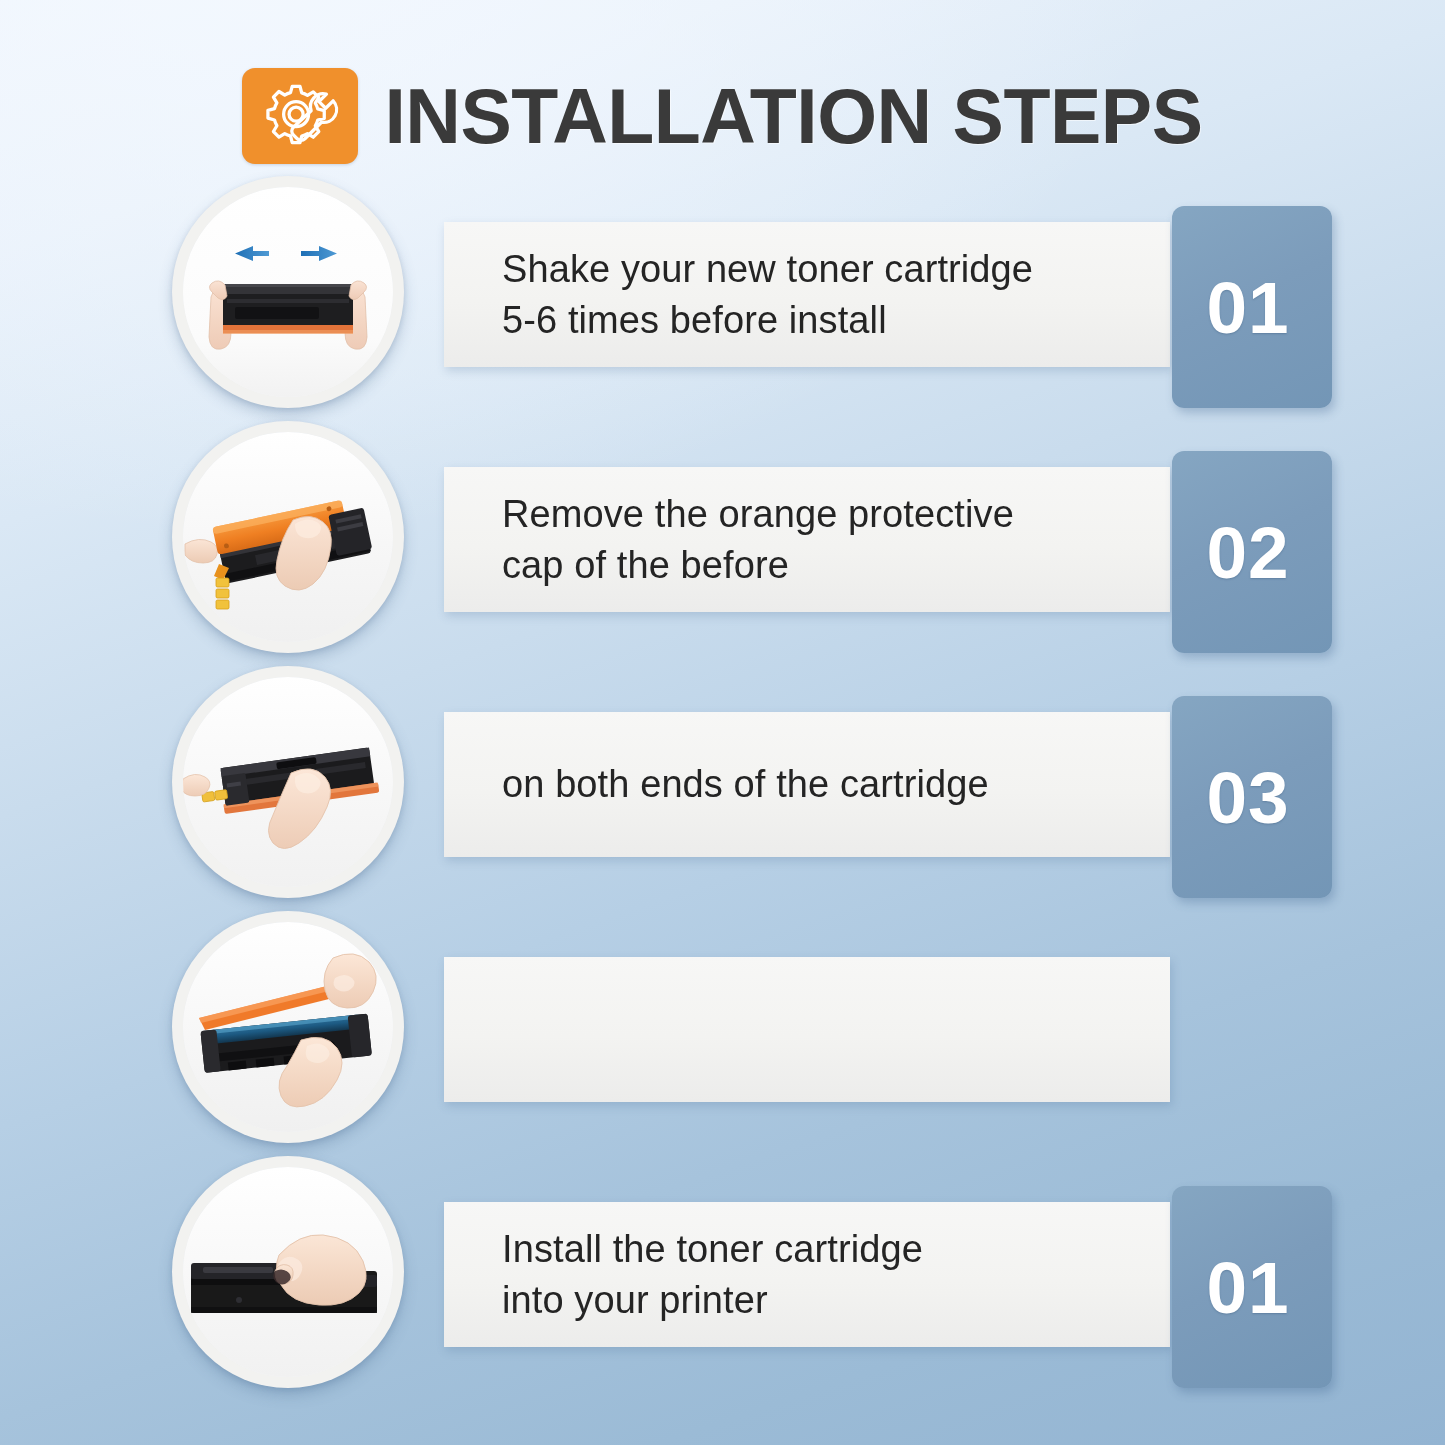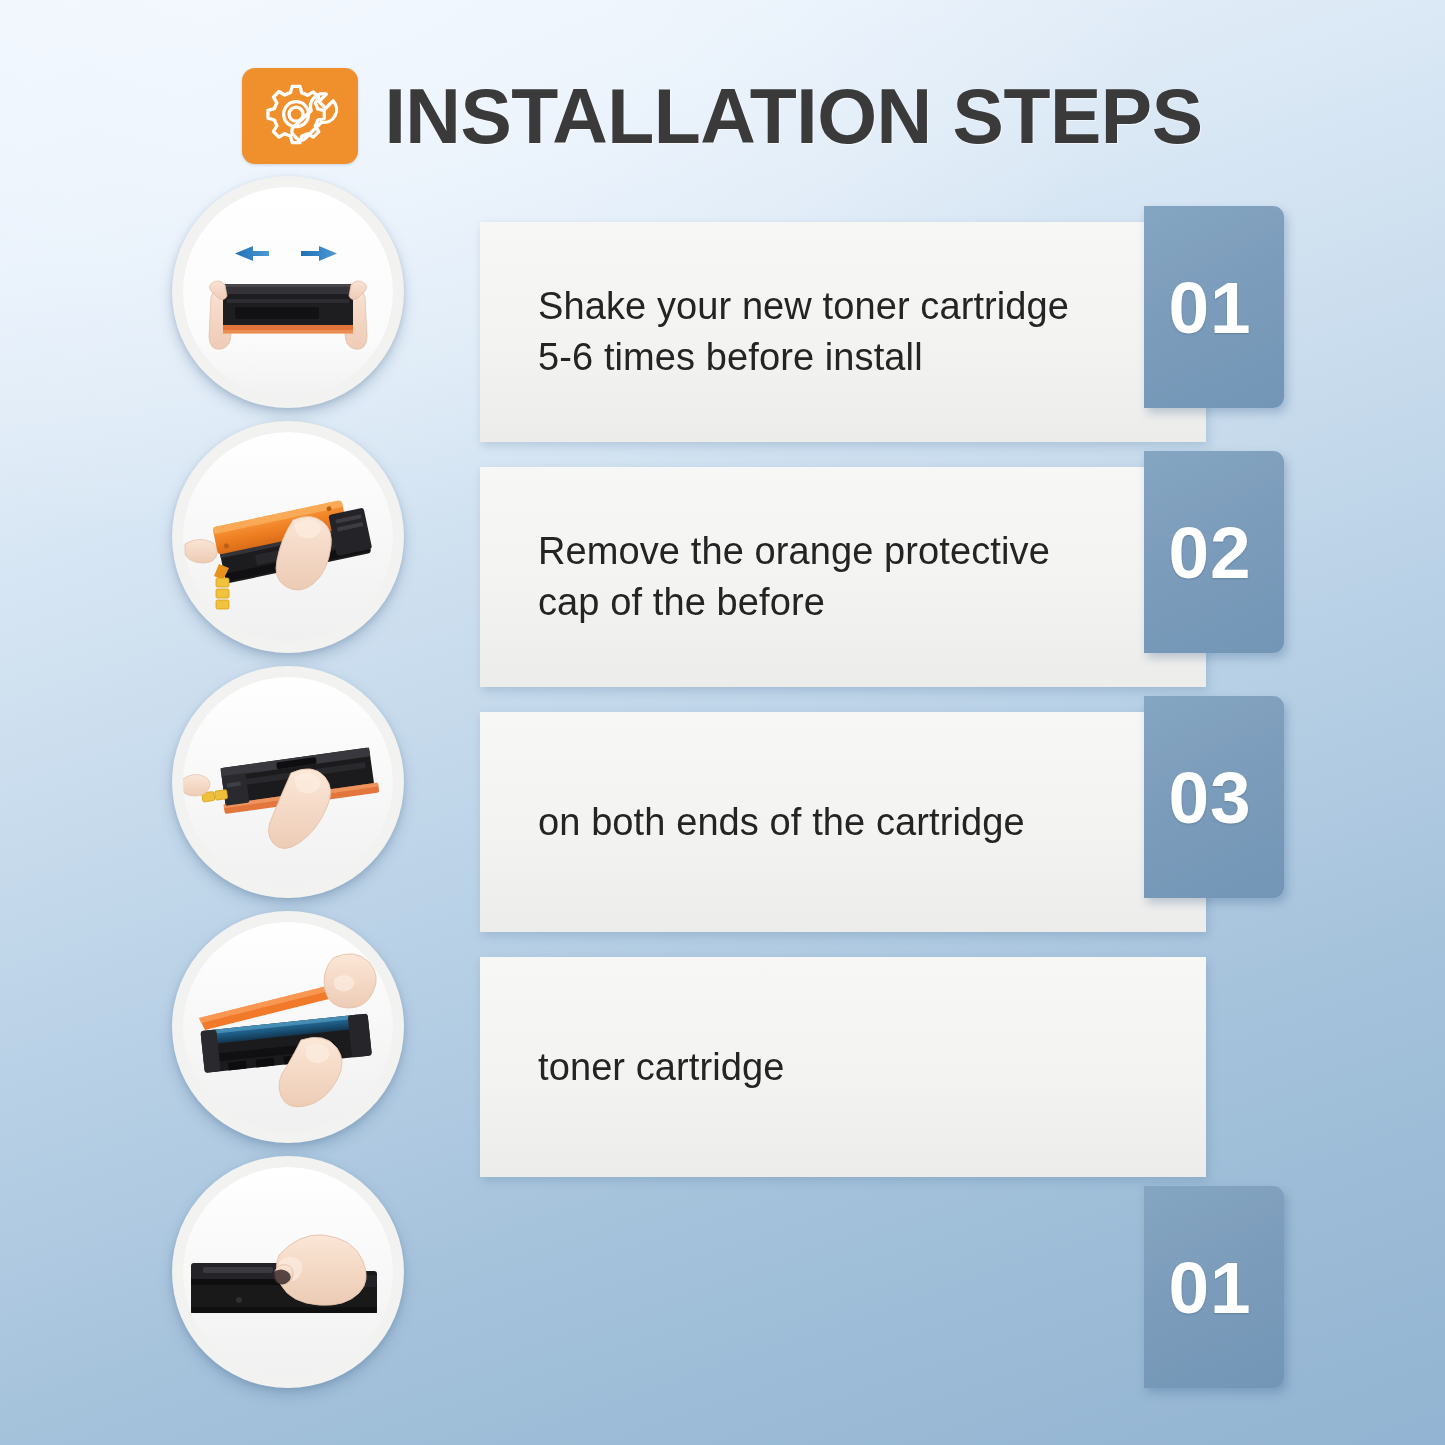--- a/index.html
+++ b/index.html
@@ -112,53 +112,53 @@
     width: 100%;
     height: 100%;
   }
 
   
   .card {
     position: absolute;
     left: 444px;
     top: 52px;
     width: 726px;
-    height: 220px;
+    height: 145px;
     background: linear-gradient(180deg, #f7f7f6 0%, #f3f3f1 55%, #ececeb 100%);
     box-shadow: 2px 4px 9px rgba(70,105,145,0.22);
     display: flex;
     align-items: center;
     box-sizing: border-box;
     padding-left: 58px;
     padding-right: 16px;
-    margin-left: 36px;
   }
   .card-text {
     font-size: 38px;
     line-height: 1.34;
     color: #242424;
     letter-spacing: 0.1px;
     font-weight: 400;
   }
   .card-text .l2 { display: block; }
 
   
   .badge {
     position: absolute;
-    left: 1144px;
+    left: 1172px;
     top: 36px;
-    width: 140px;
+    width: 160px;
     height: 202px;
     background: linear-gradient(155deg, #85a6c2 0%, #7c9cbb 45%, #7396b6 100%);
     border-top-right-radius: 11px;
     border-bottom-right-radius: 11px;
     box-shadow: 3px 5px 10px rgba(60,95,140,0.30);
     display: flex;
     align-items: center;
     justify-content: center;
+    border-radius: 12px;
   }
   .badge-num {
     font-size: 73px;
     font-weight: bold;
     color: #ffffff;
     letter-spacing: 1px;
     text-shadow: 0 1px 2px rgba(50,80,115,0.35);
     transform: translateX(-4px);
   }
 </style>
@@ -416,21 +416,20 @@
 
             <g fill="url(#skin4)" stroke="#e4c3ab" stroke-width="0.9">
               <path d="M118 118 q24-8 36 8 q10 14 0 32 q-12 22-32 26 q-18 4-24-10 q-6-15 6-30 q8-14 14-26 Z"></path>
               <path d="M124 124 q12-6 20 2 q5 6 0 11 q-6 6-15 3 q-9-3-5-16 Z" fill="#fdf0e6" opacity="0.55" stroke="none"></path>
             </g>
           </svg>
         </div>
       </div>
       <div class="card">
         <div class="card-text">
-          <span class="l2">toner cartridge</span>
         </div>
       </div>
     </div>
 
     <div class="step-row">
       <div class="circle-wrap">
         <div class="circle-frame"></div>
         <div class="circle-inner">
           <svg viewBox="0 0 210 210" aria-hidden="true">
             <defs>
@@ -459,19 +458,25 @@
             <g fill="url(#skin5)" stroke="#e3c2aa" stroke-width="0.9">
               <path d="M96 88 q20-22 44-20 q30 3 40 26 q8 20-4 32 q-14 14-40 12 q-28-2-38-20 q-8-16-2-30 Z"></path>
               <path d="M96 96 q8-10 18-4 q8 5 4 14 q-4 10-14 8 q-11-2-8-18 Z" fill="#fdefe4" opacity="0.6" stroke="none"></path>
               <path d="M92 104 q4-8 12-6 q7 2 6 10 q-1 8-9 9 q-9 1-9-13 Z"></path>
             </g>
 
             <path d="M92 104 q8-4 14 2 q4 5-1 9 q-6 5-12 0 q-5-5-1-11 Z" fill="#3a2a2c" opacity="0.85"></path>
           </svg>
         </div>
       </div>
+      <div class="card">
+        <div class="card-text">
+          <span>Install the toner cartridge</span>
+          <span class="l2">into your printer</span>
+        </div>
+      </div>
       <div class="badge">
         <span class="badge-num">01</span>
       </div>
     </div>
 
   </div>
 </div>
 
 </body></html>

